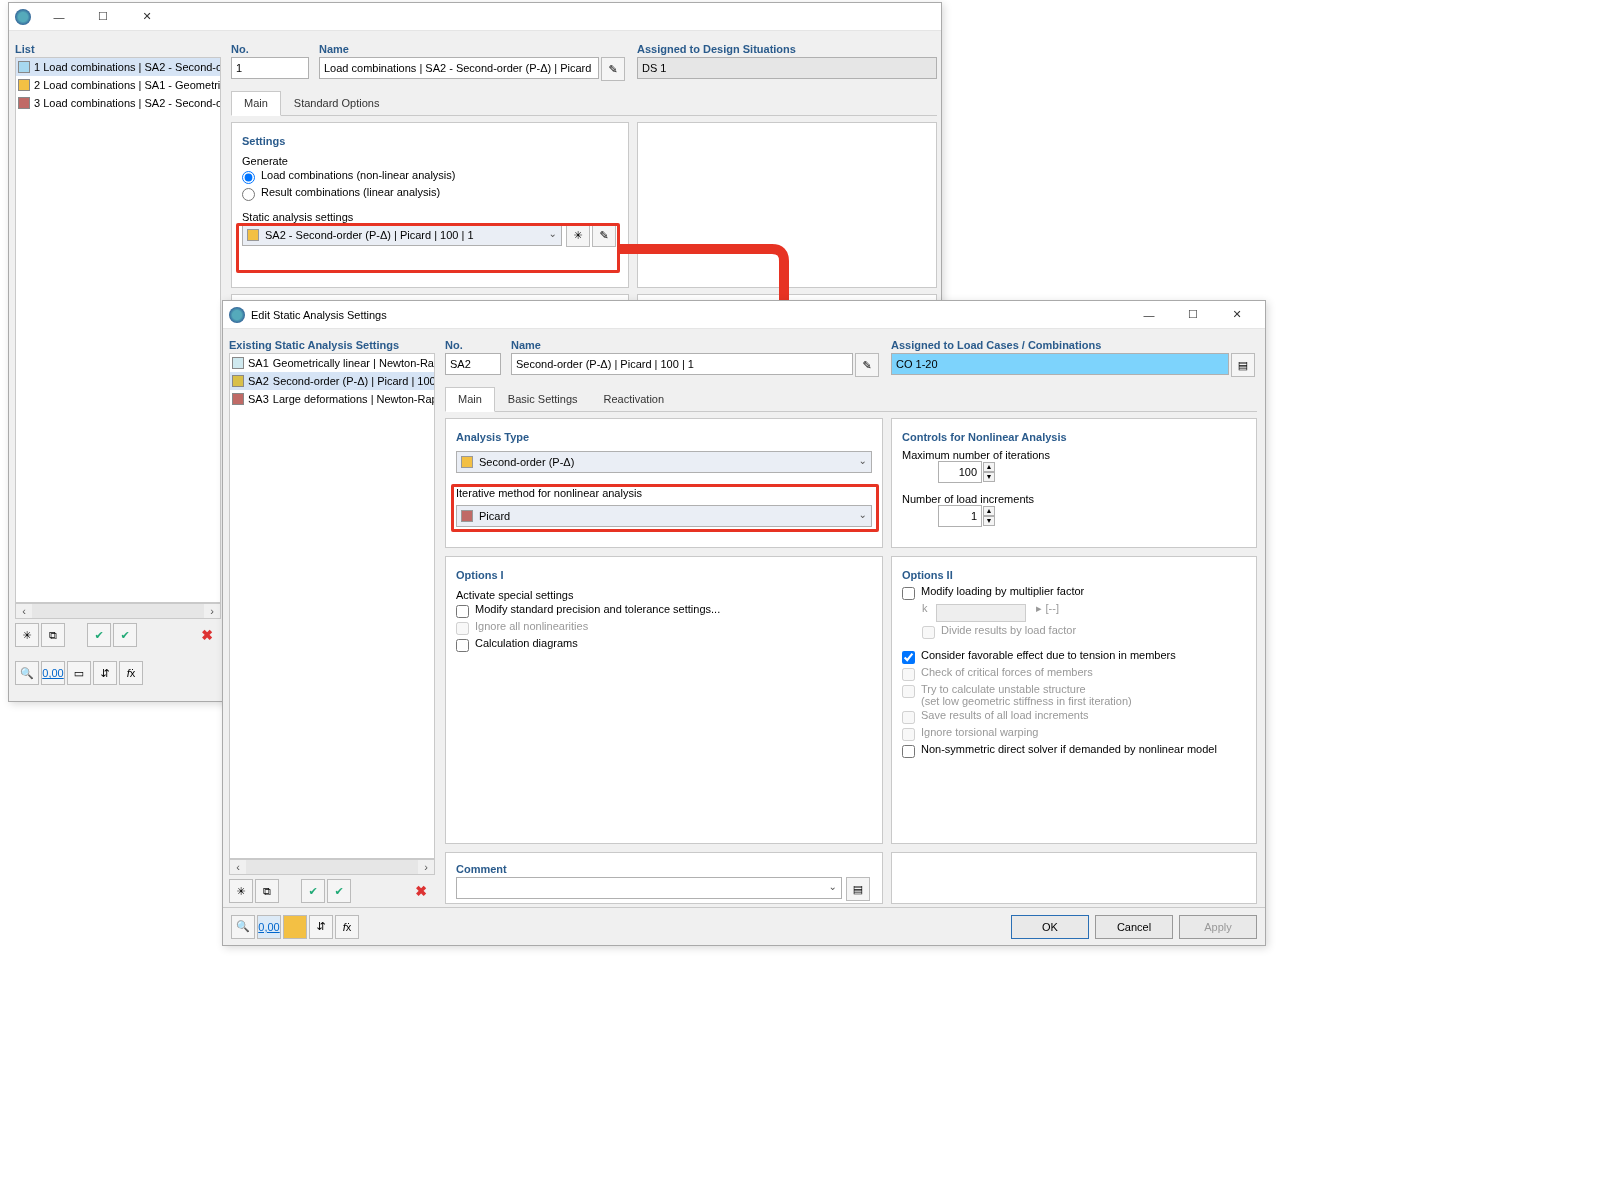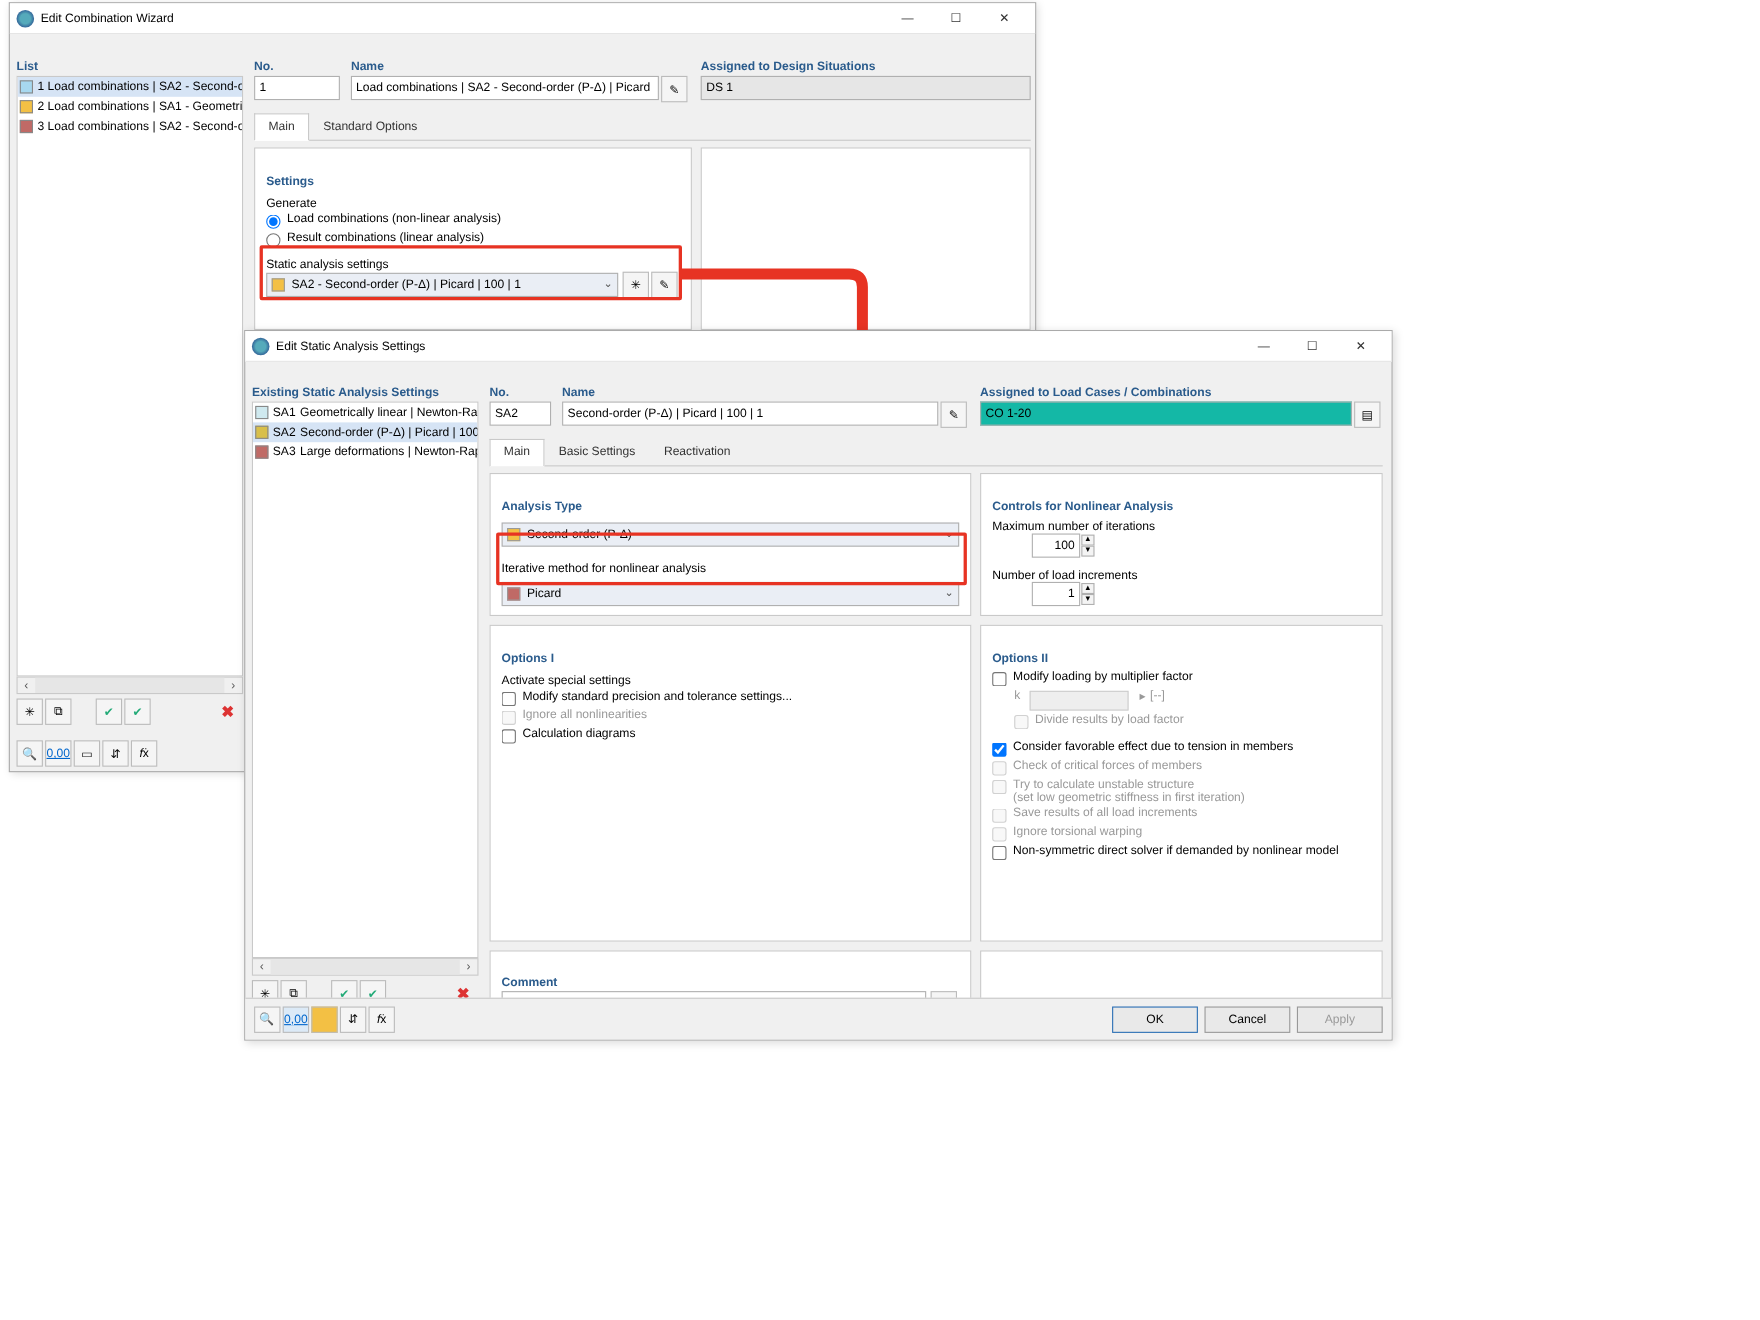--- a/index.html
+++ b/index.html
@@ -2,21 +2,21 @@
 <html><head>
 <meta charset="utf-8">
 <style>
 * { box-sizing: border-box; font-family: "Segoe UI", Tahoma, sans-serif; font-size: 11px; }
 body { margin: 0; background: #fff; color: #000; width:1600px; height:1200px; position:relative; overflow:hidden;}
 .dlg { position:absolute; background:#f0f0f0; border:1px solid #aaa; box-shadow:2px 2px 8px rgba(0,0,0,.15);}
 .titlebar { height:28px; background:#fff; display:flex; align-items:center; padding:0 6px; border-bottom:1px solid #e5e5e5;}
 .titlebar .ticon{width:16px;height:16px;background:radial-gradient(circle,#5ab 40%,#369 70%);border-radius:50%;margin-right:6px;}
 .titlebar .tlabel{flex:1;}
 .titlebar .wbtn{width:44px;height:26px;display:flex;align-items:center;justify-content:center;color:#333;}
-.section-h { color:#2a5b8c; font-weight:600; padding:4px 0 2px 0;margin-top:12px;}
+.section-h { color:#2a5b8c; font-weight:600; padding:4px 0 2px 0;}
 .panel { background:#fff; border:1px solid #c9c9c9; }
 .field {display:flex;flex-direction:column;}
 .field input, .dd, .combo { height:22px; border:1px solid #b0b0b0; background:#fff; padding:0 4px; }
 .dd, .combo { display:flex; align-items:center; position:relative; background:#eaeef5;}
 .dd .sw, .combo .sw {width:12px;height:12px;border:1px solid #999;margin-right:6px;}
 .dd .chev, .combo .chev {position:absolute;right:4px;top:3px;font-size:10px;color:#555;}
 .tabs { display:flex; border-bottom:1px solid #c9c9c9; background:#f0f0f0;}
 .tab { padding:5px 12px; border:1px solid transparent; color:#333;}
 .tab.active { background:#fff; border:1px solid #c9c9c9; border-bottom:1px solid #fff; margin-bottom:-1px;}
 .list { background:#fff; border:1px solid #c9c9c9; overflow:hidden;}
@@ -39,21 +39,20 @@
 .hscroll{height:16px;background:#f0f0f0;border:1px solid #c9c9c9;display:flex;align-items:center;}
 .hscroll .ar{width:16px;text-align:center;color:#555;}
 .hscroll .tr{flex:1;background:#e6e6e6;height:14px;}
 </style>
 </head>
 <body>
 
 <div class="dlg" style="left:8px;top:2px;width:934px;height:700px;">
   <div class="titlebar">
     <div class="ticon"></div>
-    <div class="tlabel">Edit Combination Wizard</div>
     <div class="wbtn">—</div>
     <div class="wbtn">☐</div>
     <div class="wbtn">✕</div>
   </div>
 
   <div style="position:absolute;left:6px;top:36px;width:206px;">
     <div class="section-h">List</div>
     <div class="list" style="height:546px;">
       <div class="list-row sel">
           <div class="sw" style="background:#a7d8ef"></div>
@@ -219,21 +218,21 @@
       <div class="field" style="flex:1;">
         <div class="section-h">Name</div>
         <div style="display:flex;">
             <input style="flex: 1 1 0%;" value="Second-order (P-Δ) | Picard | 100 | 1">
             <div class="iconbtn" style="margin-left:2px">✎</div>
           </div>
       </div>
       <div class="field" style="width:366px;">
         <div class="section-h">Assigned to Load Cases / Combinations</div>
         <div style="display:flex;">
-            <input style="flex: 1 1 0%; background: #14b8a6;" readonly="" value="CO 1-20">
+            <input style="flex: 1 1 0%; background: #7dd3fc;" readonly="" value="CO 1-20">
             <div class="iconbtn" style="margin-left:2px">▤</div>
           </div>
       </div>
     </div>
 
     <div class="tabs" style="margin-top:10px;">
       <div class="tab active">Main</div>
       <div class="tab">Basic Settings</div>
       <div class="tab">Reactivation</div>
     </div>

